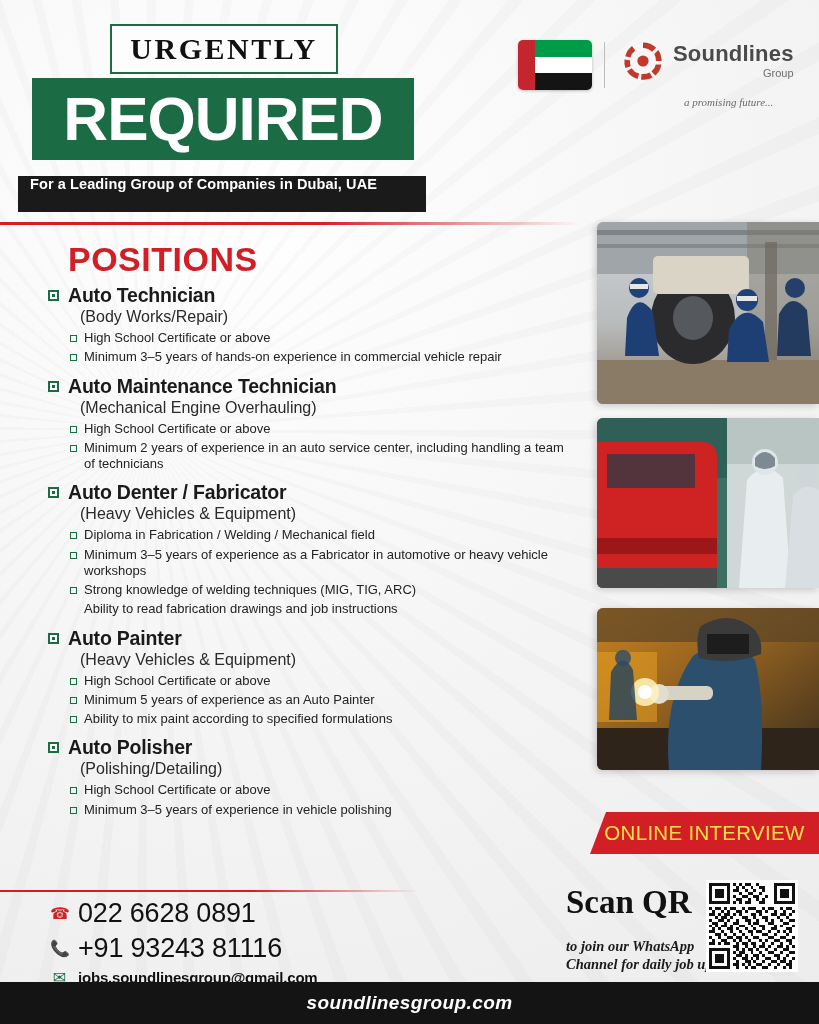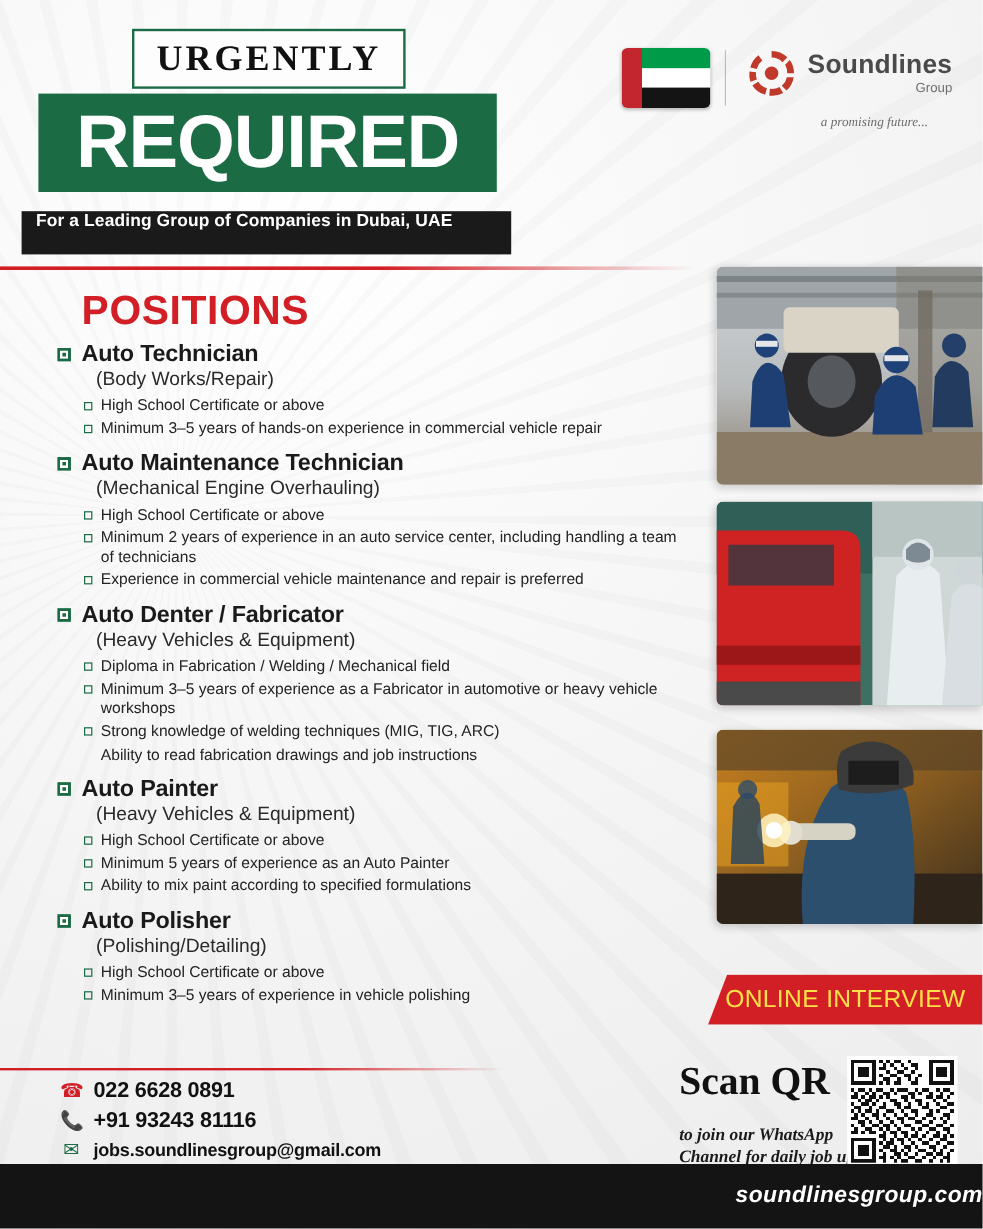--- a/index.html
+++ b/index.html
@@ -183,21 +183,21 @@
   .sep-rule {
     position: absolute; left: 0; top: 890px;
     width: 420px; height: 2px;
     background: linear-gradient(to right, #d21f26 0%, #d21f26 60%, rgba(210,31,38,0) 100%);
   }
   .contacts { position: absolute; left: 50px; top: 898px; }
   .c-row { display: flex; align-items: center; gap: 9px; margin-bottom: 4px; }
   .c-ico { width: 19px; text-align: center; font-size: 16px; color: #1a1a1a; }
   .c-ico.green { color: #1b6b45; }
   .c-ico.red { color: #d21f26; }
-  .c-txt { font-size: 18px; font-weight: bold; color: #111; letter-spacing: -0.2px; }
+  .c-txt { font-size: 27px; font-weight: normal; color: #111; letter-spacing: -0.2px; }
   .c-txt.mail { font-size: 15px; font-weight: bold; }
 
   
   .qr-area { position: absolute; left: 566px; top: 886px; }
   .scan-qr {
     font-family: "Liberation Serif", serif;
     font-weight: bold; font-size: 33px; color: #111;
     line-height: 1;
   }
   .scan-sub {
@@ -208,23 +208,23 @@
   }
   .qr-box {
     position: absolute; left: 706px; top: 880px;
     width: 92px; height: 92px; background: #fff; padding: 3px;
   }
   .qr-box svg { display: block; }
 
   
   .footer {
     position: absolute; left: 0; bottom: 0;
-    width: 819px; height: 54px;
+    width: 819px; height: 42px;
     background: #141414;
-    display: flex; align-items: center; justify-content: flex-end;
+    display: flex; align-items: center; justify-content: center;
   }
   .footer span {
     color: #ffffff; font-size: 19px; font-weight: bold;
     font-style: italic; letter-spacing: 0.4px;
   }
 </style>
 </head>
 <body>
 
 <div class="poster">
@@ -304,24 +304,20 @@
       </div>
       <div class="job-sub">(Mechanical Engine Overhauling)</div>
       <div class="bullets">
         <div class="bullet">
           <span class="sq-sm"></span>
           <span class="bullet-text">High School Certificate or above</span>
         </div>
         <div class="bullet">
           <span class="sq-sm"></span>
           <span class="bullet-text">Minimum 2 years of experience in an auto service center, including handling a team of technicians</span>
-        </div>
-        <div class="bullet">
-          <span class="sq-sm"></span>
-          <span class="bullet-text">Experience in commercial vehicle maintenance and repair is preferred</span>
         </div>
       </div>
     </div>
 
     <div class="job">
       <div class="job-head">
         <span class="sq-green"></span>
         <span class="job-title">Auto Denter / Fabricator</span>
       </div>
       <div class="job-sub">(Heavy Vehicles &amp; Equipment)</div>

